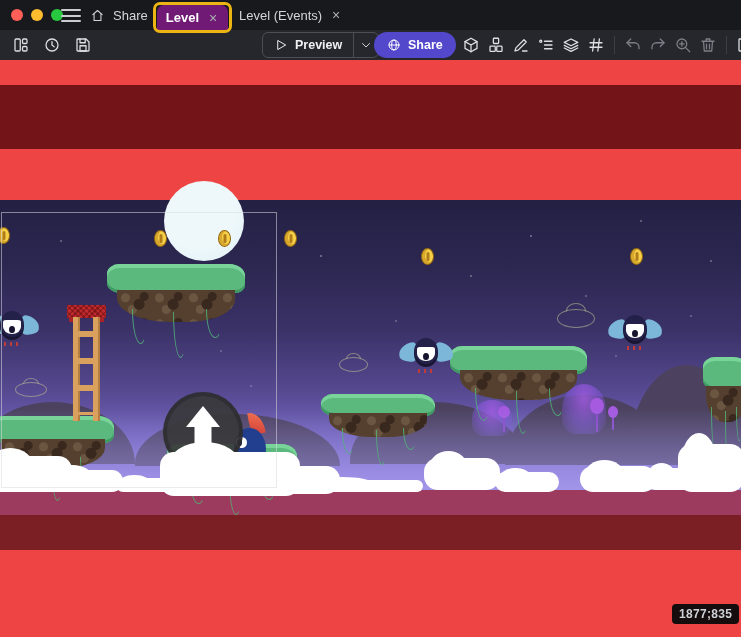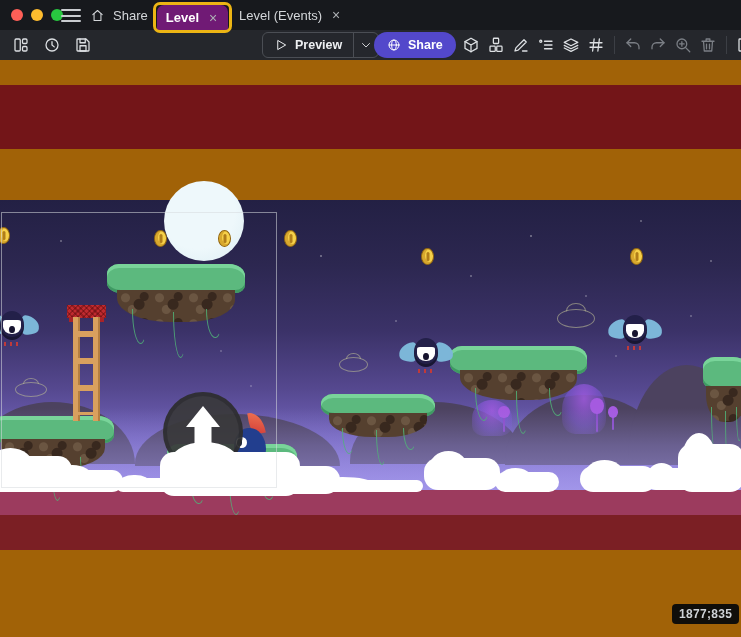--- a/index.html
+++ b/index.html
@@ -44,21 +44,21 @@
   .share { position:absolute; left:374px; top:2px; height:26px; border:none; border-radius:14px;
     background:var(--accent,#5348cb); color:#fff; font-weight:bold; font-size:12.5px;
     font-family:inherit; display:flex; align-items:center; gap:7px; padding:0 13px; cursor:pointer; }
   .share svg { width:14px; height:14px; }
   .tb-right { position:absolute; left:460px; top:3px; display:flex; align-items:center; gap:3px; }
   .tb-sep { width:1px; height:18px; background:#3c3f45; margin:0 4px; }
   .dim { color:#7b7f85; }
 
   
   .canvas { position:absolute; left:0; top:60px; width:741px; height:577px;
-    background:#a16207; overflow:hidden; cursor:crosshair; }
+    background:#ef4444; overflow:hidden; cursor:crosshair; }
   .band-red  { position:absolute; left:0; top:25px;  width:741px; height:64px; background:var(--oob-red,#731518); }
   .sky { position:absolute; left:0; top:140px; width:741px; height:290px;
     background:linear-gradient(180deg, var(--sky-top,#232044) 0%, #2c2750 22%, #3b3268 45%,
       #55488f 65%, #7263ba 82%, var(--sky-bottom,#8b7cd6) 96%, #9183dc 100%); }
   .stars { position:absolute; left:0; top:0; width:2px; height:2px; border-radius:50%;
     background:rgba(255,255,255,0); box-shadow:
       60px 40px rgba(255,255,255,.35), 140px 90px rgba(255,255,255,.3), 220px 150px rgba(255,255,255,.25),
       320px 55px rgba(255,255,255,.4), 395px 120px rgba(255,255,255,.3), 470px 75px rgba(255,255,255,.35),
       530px 35px rgba(255,255,255,.4), 585px 95px rgba(255,255,255,.3), 640px 20px rgba(255,255,255,.35),
       690px 115px rgba(255,255,255,.3), 90px 160px rgba(255,255,255,.25), 250px 185px rgba(255,255,255,.25),

